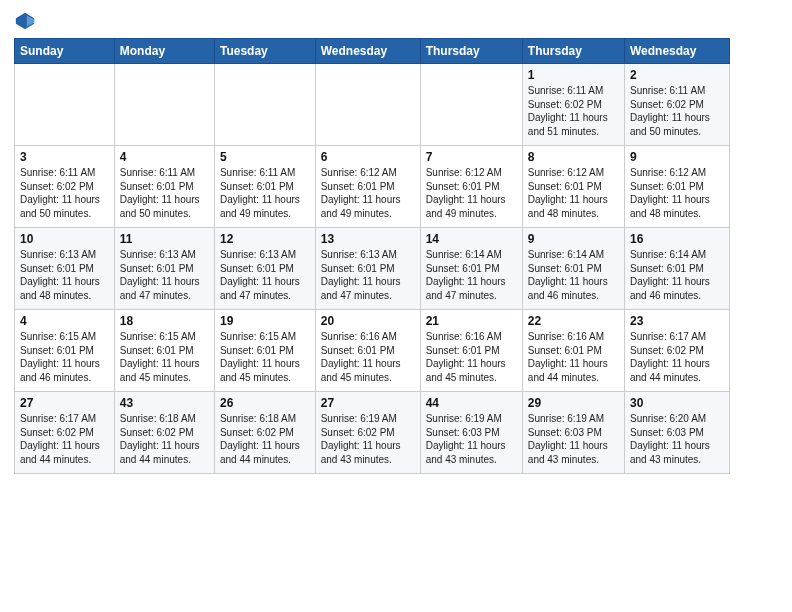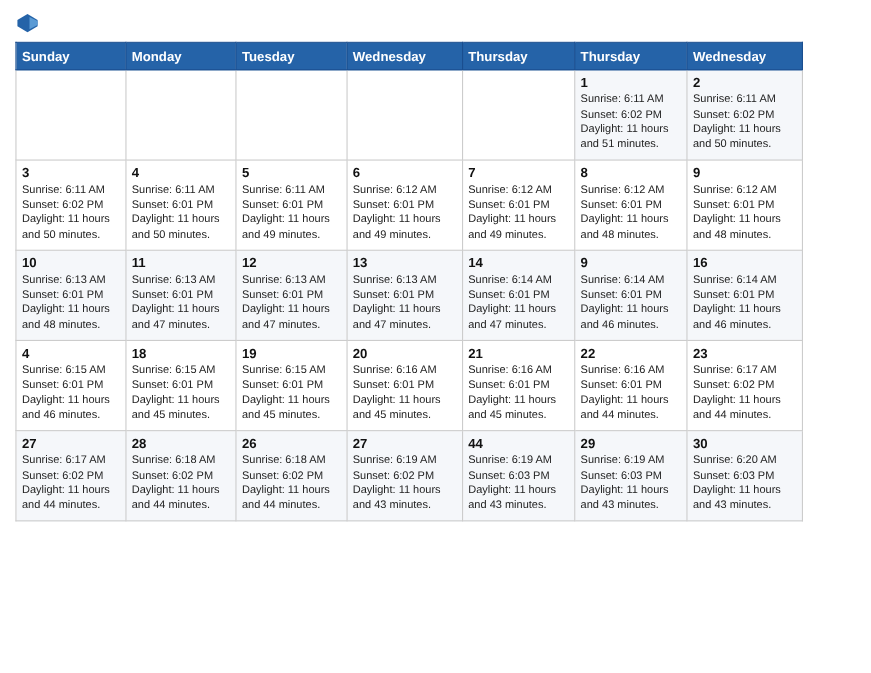--- a/index.html
+++ b/index.html
@@ -303,21 +303,21 @@
         </tr>
         <tr>
           <td>
             <span class="day-num">27</span>
             <div class="day-info" style="white-space: pre-line;">Sunrise: 6:17 AM
 Sunset: 6:02 PM
 Daylight: 11 hours
 and 44 minutes.</div>
           </td>
           <td>
-            <span class="day-num">28</span>
+            <span class="day-num">43</span>
             <div class="day-info" style="white-space: pre-line;">Sunrise: 6:18 AM
 Sunset: 6:02 PM
 Daylight: 11 hours
 and 44 minutes.</div>
           </td>
           <td>
             <span class="day-num">26</span>
             <div class="day-info" style="white-space: pre-line;">Sunrise: 6:18 AM
 Sunset: 6:02 PM
 Daylight: 11 hours

